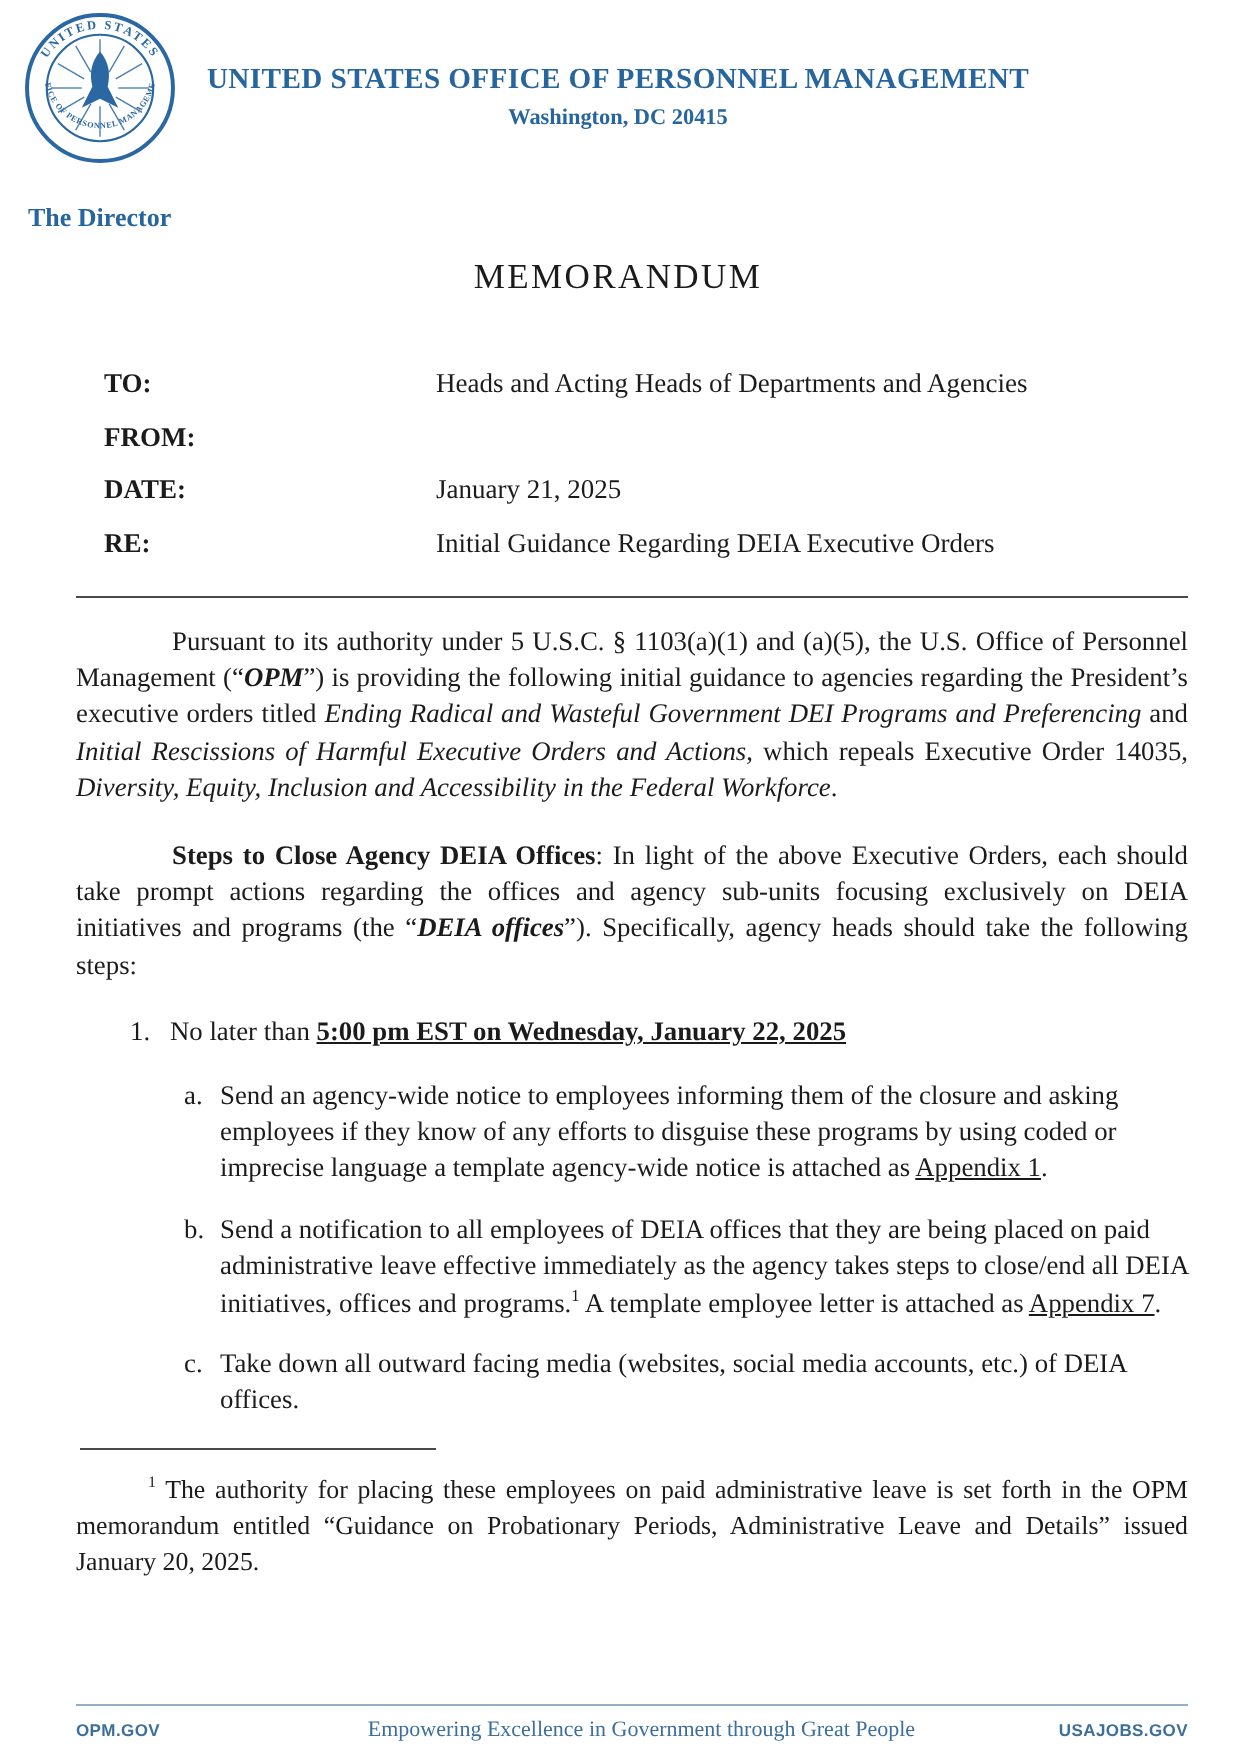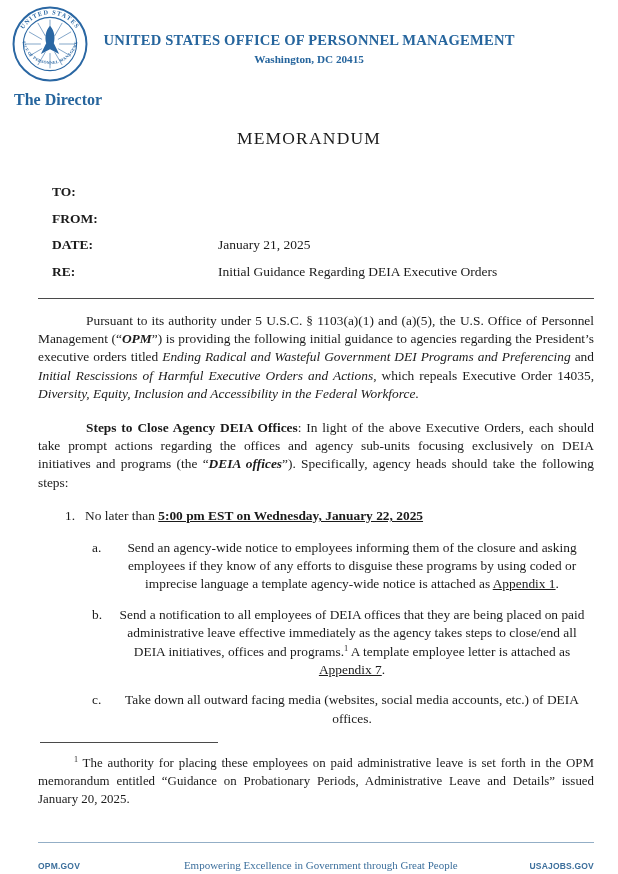--- a/index.html
+++ b/index.html
@@ -9,54 +9,54 @@
     font-family:"Liberation Serif","DejaVu Serif",serif;
     color:#1b1b1b;
   }
 
   
   .letterhead { position:relative; height:112px; }
   .seal { position:absolute; left:12px; top:6px; width:76px; height:76px; }
   .head-center { text-align:center; padding-top:32px; }
   .agency-name { font-size:14.6px; font-weight:bold; color:#26659d; letter-spacing:0.2px; }
   .agency-address { font-size:11.2px; font-weight:bold; color:#26659d; margin-top:4px; }
-  .director { position:absolute; left:14px; top:91px; font-size:16px; font-weight:bold; color:#26659d; }
+  .director { position:absolute; left:14px; top:101px; font-size:13px; font-weight:bold; color:#26659d; }
 
   
   .memo-title { text-align:center; font-size:17.5px; letter-spacing:1.2px; margin-top:16px; }
 
   .meta { margin:34px 24px 0 52px; }
   .meta-row { display:flex; font-size:13.5px; margin-bottom:8.5px; line-height:18px;gap:28px; }
   .meta-label { width:138px; font-weight:bold; flex:none; }
   .meta-value { flex:1; }
 
   .rule-main { margin:17px 24px 0 38px; border:none; border-top:1.7px solid #4a4a4a; }
 
   .content { margin:13px 24px 0 38px; font-size:13.4px; line-height:18.4px; }
   .para { text-align:justify; text-indent:48px; margin:0 0 15px 0; }
 
   .item-1 { display:flex; margin:0 0 13px 27px; }
   .item-1 .marker { width:20px; flex:none; }
   .sub-item { display:flex; margin:0 0 12px 54px; }
   .sub-item .marker { width:18px; flex:none; }
-  .sub-item .sub-text { flex:1; text-align:center; }
+  .sub-item .sub-text { flex:1; text-align:left; }
 
   .b  { font-weight:bold; }
   .i  { font-style:italic; }
   .u  { text-decoration:underline; }
   .bi { font-weight:bold; font-style:italic; }
   sup { font-size:0.62em; vertical-align:super; line-height:0; }
 
   .fn-rule { width:178px; border:none; border-top:1.6px solid #4a4a4a; margin:14px 0 11px 40px; }
   .footnote { margin:0 24px 0 38px; font-size:12.9px; line-height:18px; text-align:justify; text-indent:36px; }
 
   
   .page-footer {
     position:absolute; left:38px; right:24px; bottom:3px;
-    border-top:1px solid #93aec6; padding-top:16px;
+    border-top:1px solid #93aec6; padding-top:6px;
     display:flex; justify-content:space-between; align-items:baseline;
     color:#3c6f9c;
   }
   .footer-side { font-family:"Liberation Sans","DejaVu Sans",sans-serif; font-size:8.5px; font-weight:bold; letter-spacing:0.2px; }
   .footer-tagline { font-size:11px;margin-left:32px; }
 </style>
 </head>
 <body>
 
 <div class="page">
@@ -97,20 +97,21 @@
       <div class="agency-address">Washington, DC 20415</div>
     </div>
     <div class="director">The Director</div>
   </div>
 
   <div class="memo-title">MEMORANDUM</div>
 
   <div class="meta">
     <div class="meta-row">
       <span class="meta-label">TO:</span>
+      <span class="meta-value">Heads and Acting Heads of Departments and Agencies</span>
     </div>
     <div class="meta-row">
       <span class="meta-label">FROM:</span>
     </div>
     <div class="meta-row">
       <span class="meta-label">DATE:</span>
       <span class="meta-value">January 21, 2025</span>
     </div>
     <div class="meta-row">
       <span class="meta-label">RE:</span>

